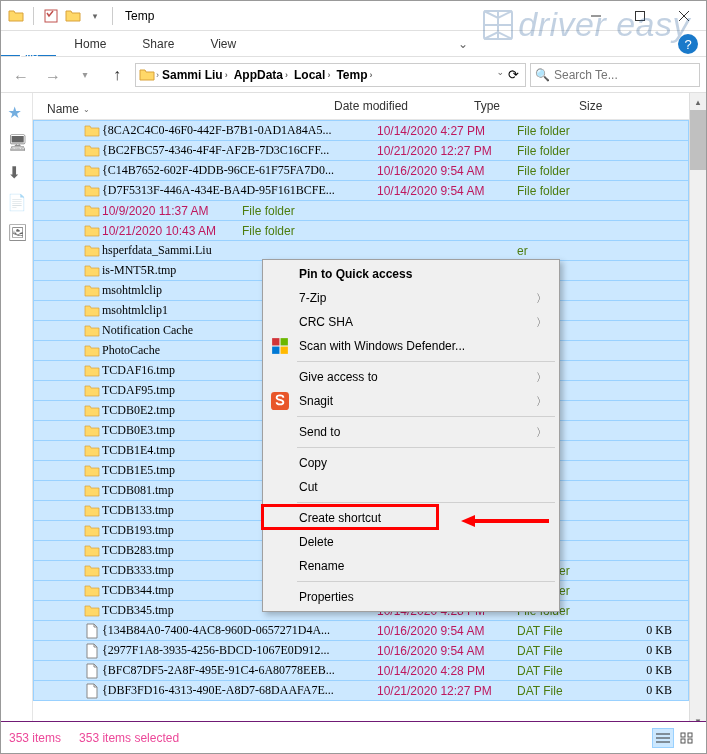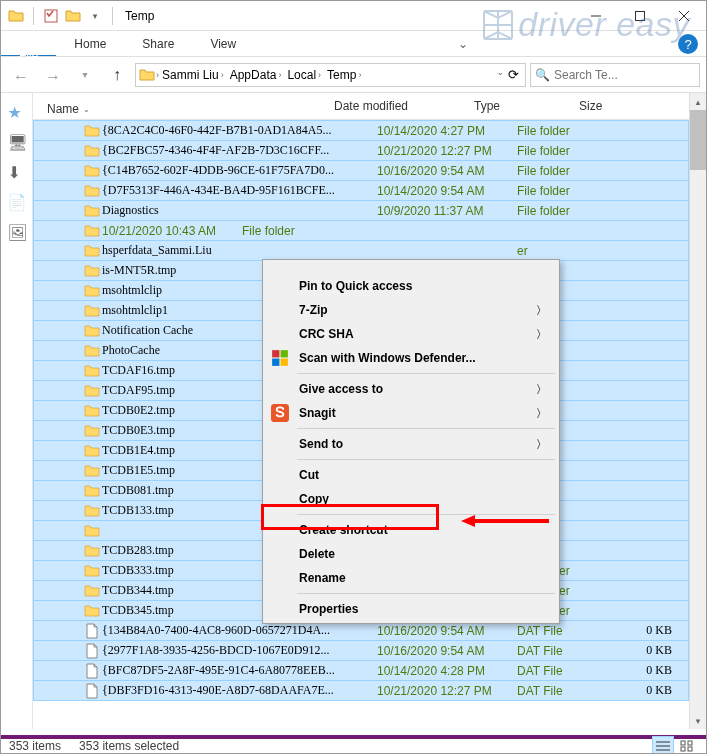--- a/index.html
+++ b/index.html
@@ -19,21 +19,21 @@
   .ribbon { height: 26px; display: flex; align-items: stretch; border-bottom: 1px solid #e0e0e0; position: relative; }
   .ribbon .file-tab { background: #1979ca; color: #fff; font-size: 12px; padding: 0 18px; display: flex; align-items: center; margin-top: 24px; }
   .ribbon .tab { font-size: 12px; padding: 0 18px; display: flex; align-items: center; color: #333; }
   .ribbon .help-icon { margin-left: auto; width: 20px; height: 20px; border-radius: 50%; background: #1979ca; color: #fff; display: flex; align-items: center; justify-content: center; font-size: 13px; margin-right: 8px; margin-top: 3px; }
 
   
   .addressbar { height: 36px; display: flex; align-items: center; gap: 4px; padding: 0 6px; border-bottom: 1px solid #e0e0e0; }
   .nav-btn { width: 28px; height: 28px; display: flex; align-items: center; justify-content: center; color: #999; font-size: 16px; }
   .nav-btn.enabled { color: #333; }
   .breadcrumb-box { flex: 1; height: 24px; border: 1px solid #ccc; display: flex; align-items: center; padding: 0 2px; font-size: 12px; overflow: hidden; }
-  .bc-seg { display: flex; align-items: center; gap: 2px; padding: 0 3px; white-space: nowrap; }
+  .bc-seg { display: flex; align-items: center; gap: 2px; padding: 0 3px; white-space: nowrap; font-weight: bold; }
   .bc-caret { font-size: 9px; color: #666; }
   .search-box { width: 170px; height: 24px; border: 1px solid #ccc; display: flex; align-items: center; font-size: 12px; color: #888; padding: 0 4px; gap: 4px; }
   .search-box input { border: none; outline: none; width: 100%; font-size: 12px; color: #555; }
 
   
   .main { display: flex; height: calc(754px - 30px - 26px - 36px - 24px - 2px); position: relative; }
   .sidebar-stub { width: 32px; border-right: 1px solid #e5e5e5; display: flex; flex-direction: column; align-items: center; gap: 12px; padding-top: 10px; }
   .sidebar-stub .sb-icon { width: 18px; height: 18px; opacity: 0.6; }
   .filepane { flex: 1; overflow: auto; position: relative; }
   .scrollbar { width: 17px; background: #f0f0f0; border-left: 1px solid #ddd; display: flex; flex-direction: column; }
@@ -48,48 +48,48 @@
   .col-date { width: 140px; }
   .col-type { width: 105px; }
   .col-size { flex: 1; }
   .col-caret { font-size: 8px; color: #666; }
 
   
   .file-row { height: 21px; display: flex; align-items: center; font-size: 12px; background: #cce8ff; border: 1px solid #99d1ff; margin-bottom: -1px; }
   .file-row .indent { width: 48px; }
   .file-row .icon-slot { width: 20px; display: flex; align-items: center; justify-content: center; }
   .file-row .fname { width: 275px; overflow: hidden; text-overflow: ellipsis; white-space: nowrap; padding-right: 6px; font-family: Liberation Serif, serif; }
-  .file-row .fdate { width: 140px; color: #4d7c0f; }
+  .file-row .fdate { width: 140px; color: #be185d; }
   .file-row .ftype { width: 105px; color: #4d7c0f; }
   .file-row .fsize { flex: 1; text-align: right; padding-right: 16px; font-family: Liberation Serif, serif; }
 
   .folder-icon svg, .file-icon svg { width: 16px; height: 16px; }
 
   
   .context-menu {
     position: absolute;
     left: 261px; top: 258px;
     width: 298px;
     background: #f0f0f0;
     border: 1px solid #a0a0a0;
     box-shadow: 3px 3px 6px rgba(0,0,0,0.25);
     z-index: 100;
     padding: 2px;
     font-size: 12px;
   }
-  .cm-item { height: 24px; display: flex; align-items: center; padding-left: 34px; position: relative; font-weight: bold; }
-  .cm-item.bold { font-weight: 600; margin-top: 12px; }
+  .cm-item { height: 24px; display: flex; align-items: center; padding-left: 34px; position: relative; }
+  .cm-item.bold { font-weight: 600; }
   .cm-item .cm-icon { position: absolute; left: 6px; top: 3px; width: 18px; height: 18px; display: flex; align-items: center; justify-content: center; }
   .cm-item .cm-sub { margin-left: auto; margin-right: 10px; font-size: 11px; color: #555; }
   .cm-sep { height: 1px; background: #d0d0d0; margin: 3px 2px 3px 32px; }
   .cm-highlight { position: absolute; border: 3px solid #ff0000; width: 178px; height: 26px; left: 260px; top: 503px; z-index: 200; pointer-events: none; }
   .cm-arrow { position: absolute; left: 460px; top: 511px; z-index: 200; }
 
   
-  .statusbar { height: 18px; border-top: 4px solid #701a75; display: flex; align-items: center; font-size: 12px; color: #404040; padding: 0 8px; gap: 18px; position: absolute; bottom: 0; left: 0; right: 0; background: #fff; }
+  .statusbar { height: 32px; border-top: 1px solid #701a75; display: flex; align-items: center; font-size: 12px; color: #ec4899; padding: 0 8px; gap: 18px; position: absolute; bottom: 0; left: 0; right: 0; background: #fff; }
   .statusbar .view-icons { margin-left: auto; display: flex; gap: 2px; }
   .view-btn { width: 22px; height: 20px; border: 1px solid transparent; display: flex; align-items: center; justify-content: center; }
   .view-btn.active { background: #cce8ff; border-color: #99d1ff; }
 
   
   .watermark { position: absolute; right: 16px; top: 4px; z-index: 300; opacity: 0.30; color: #3a6aa0; pointer-events: none; text-align: right; }
   .watermark .wm1 { font-size: 34px; font-weight: 300; font-style: italic; letter-spacing: 0.5px; display: flex; align-items: flex-start; justify-content: flex-end; }
   .watermark .wm2 { font-size: 14px; letter-spacing: 1px; margin-top: -4px; }
 </style>
 </head>
@@ -272,21 +272,20 @@
           <span class="ftype">File folder</span>
           <span class="fsize"></span>
         </div>
         <div class="file-row">
           <span class="indent"></span>
           <span class="icon-slot folder-icon">
             <svg viewBox="0 0 16 16">
               <path fill="#ffd868" stroke="#d9a23b" stroke-width="0.7" d="M1 3h5l1 2h8v8H1z"></path>
             </svg>
           </span>
-          <span class="fname">Diagnostics</span>
           <span class="fdate">10/9/2020 11:37 AM</span>
           <span class="ftype">File folder</span>
           <span class="fsize"></span>
         </div>
         <div class="file-row">
           <span class="indent"></span>
           <span class="icon-slot folder-icon">
             <svg viewBox="0 0 16 16">
               <path fill="#ffd868" stroke="#d9a23b" stroke-width="0.7" d="M1 3h5l1 2h8v8H1z"></path>
             </svg>
@@ -463,20 +462,21 @@
           <span class="ftype"></span>
           <span class="fsize"></span>
         </div>
         <div class="file-row">
           <span class="indent"></span>
           <span class="icon-slot folder-icon">
             <svg viewBox="0 0 16 16">
               <path fill="#ffd868" stroke="#d9a23b" stroke-width="0.7" d="M1 3h5l1 2h8v8H1z"></path>
             </svg>
           </span>
+          <span class="fname">TCDB193.tmp</span>
           <span class="fdate"></span>
           <span class="ftype"></span>
           <span class="fsize"></span>
         </div>
         <div class="file-row">
           <span class="indent"></span>
           <span class="icon-slot folder-icon">
             <svg viewBox="0 0 16 16">
               <path fill="#ffd868" stroke="#d9a23b" stroke-width="0.7" d="M1 3h5l1 2h8v8H1z"></path>
             </svg>
@@ -621,22 +621,22 @@
       </span>
       <span>Snagit</span>
       <span class="cm-sub">〉</span>
     </div>
   <div class="cm-sep"></div>
   <div class="cm-item">
       <span>Send to</span>
       <span class="cm-sub">〉</span>
     </div>
   <div class="cm-sep"></div>
+  <div class="cm-item">Copy</div>
   <div class="cm-item">Cut</div>
-  <div class="cm-item">Copy</div>
   <div class="cm-sep"></div>
   <div class="cm-item">Create shortcut</div>
   <div class="cm-item">Delete</div>
   <div class="cm-item">Rename</div>
   <div class="cm-sep"></div>
   <div class="cm-item">Properties</div>
 </div>
 
 <div class="cm-highlight"></div>
 <svg class="cm-arrow" width="90" height="18">

